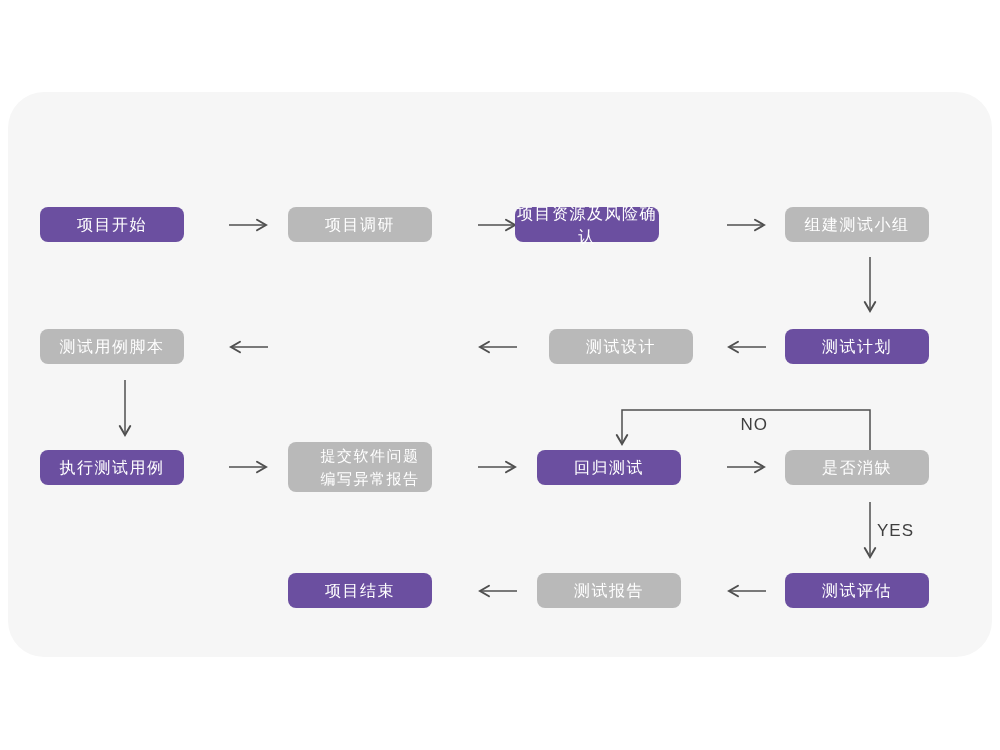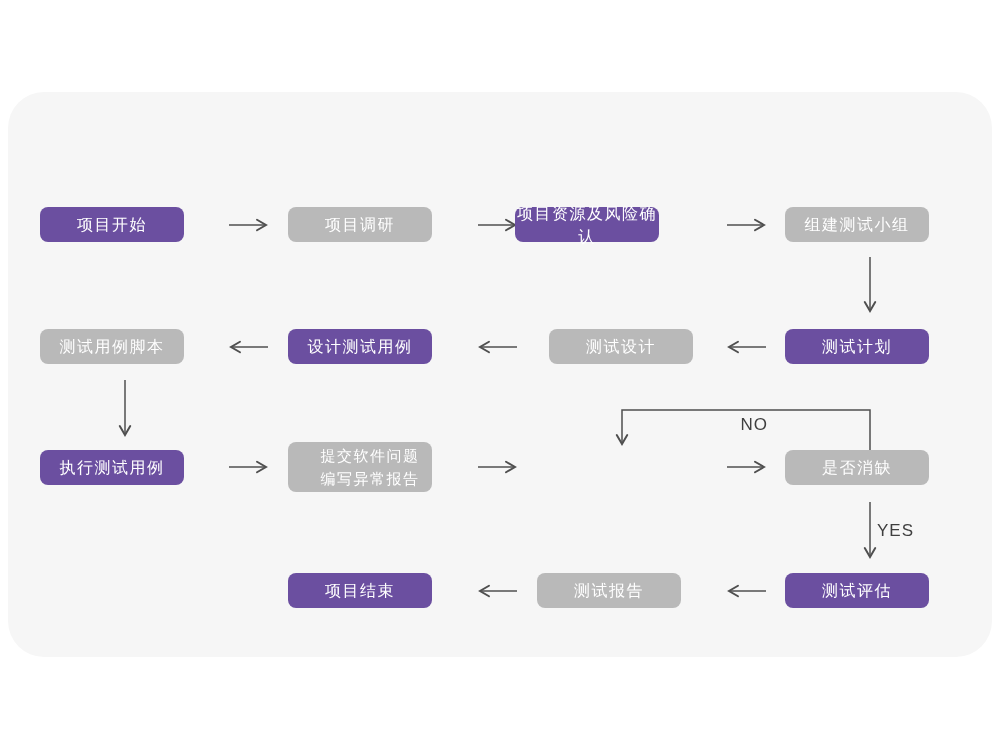--- a/index.html
+++ b/index.html
@@ -118,27 +118,27 @@
     <line x1="766" y1="591" x2="729" y2="591" marker-end="url(#ah)"></line>
     <line x1="517" y1="591" x2="480" y2="591" marker-end="url(#ah)"></line>
   </svg>
 
   <div class="node purple" style="left:40px;top:207px">项目开始</div>
   <div class="node gray" style="left:288px;top:207px">项目调研</div>
   <div class="node purple" style="left:515px;top:207px">项目资源及风险确认</div>
   <div class="node gray" style="left:40px;top:329px">测试用例脚本</div>
 
   <div class="node gray" style="left:785px;top:207px">组建测试小组</div>
-  <div class="node purple" style="left:288px;top:329px">设计测试用例</div>
   <div class="node gray" style="left:549px;top:329px">测试设计</div>
   <div class="node purple" style="left:40px;top:450px">执行测试用例</div>
 
   <div class="node purple" style="left:785px;top:329px">测试计划</div>
   <div class="node gray tall" style="left:288px;top:442px">提交软件问题
 编写异常报告</div>
+  <div class="node purple" style="left:537px;top:450px">回归测试</div>
   <div class="node gray" style="left:785px;top:450px">是否消缺</div>
 
   <div class="node purple" style="left:288px;top:573px">项目结束</div>
   <div class="node gray" style="left:537px;top:573px">测试报告</div>
   <div class="node purple" style="left:785px;top:573px">测试评估</div>
 
   <div class="branch-label no-label">NO</div>
   <div class="branch-label yes-label">YES</div>
 </div>
 

